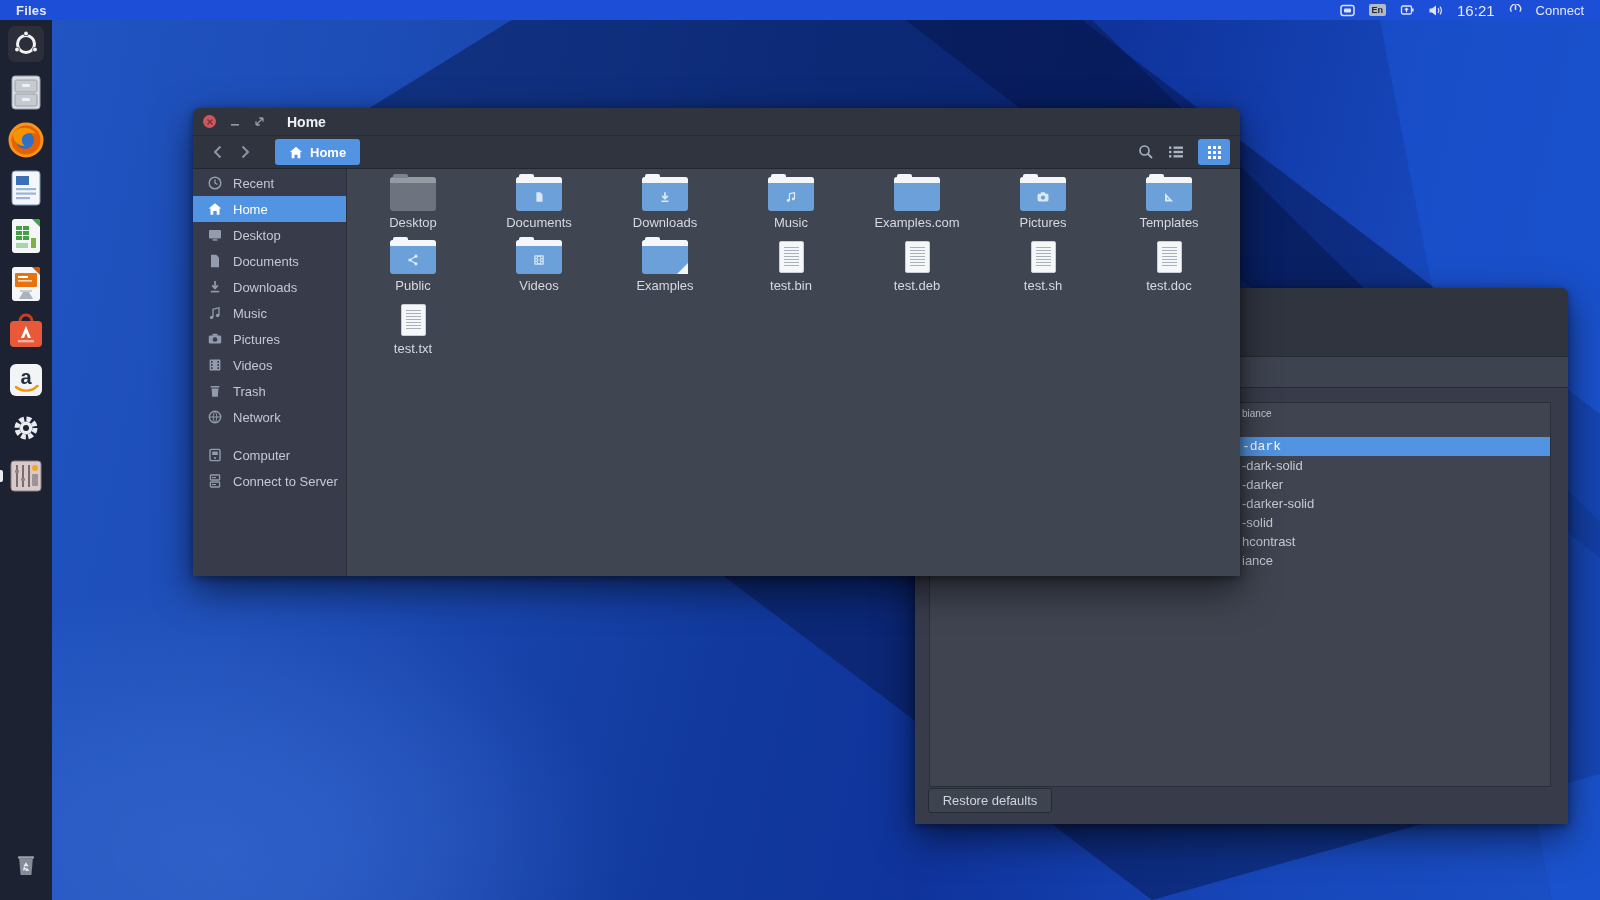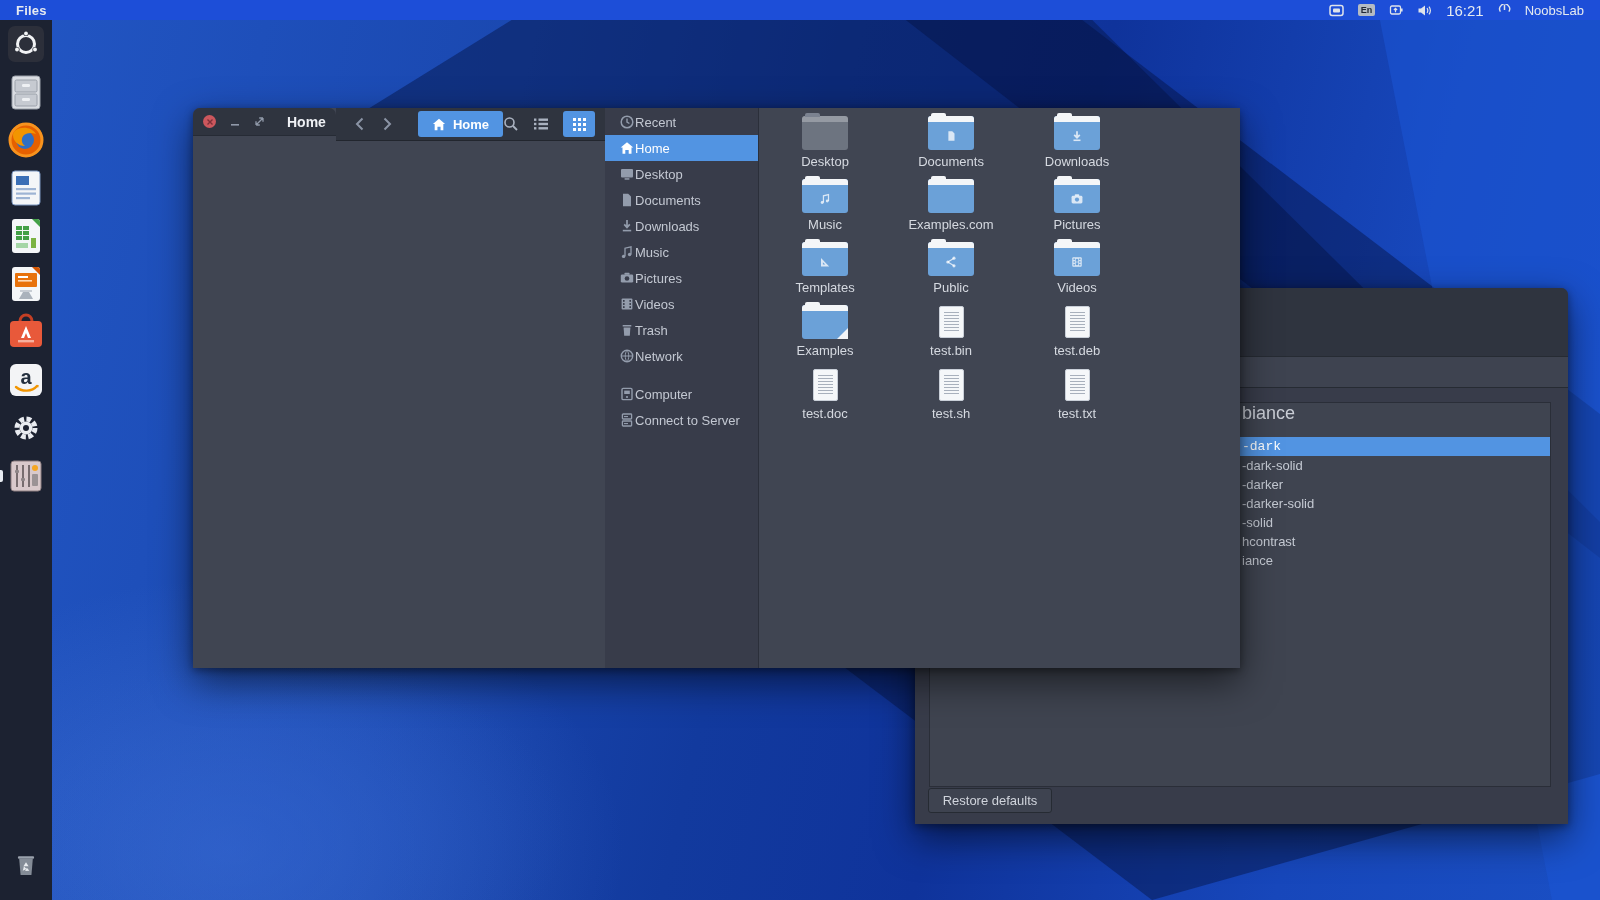--- a/index.html
+++ b/index.html
@@ -44,22 +44,22 @@
     display:flex; align-items:center; justify-content:center; cursor:pointer; }
   .dock-item .pip { position:absolute; left:-5px; top:14px; width:3px; height:12px;
     background:#e8ecf2; border-radius:0 2px 2px 0; }
   .dock-item.trash-slot { margin-top:auto; margin-bottom:16px; }
 
   
   .window { position:absolute; border-radius:7px 7px 0 0;
     box-shadow:0 14px 38px rgba(0,0,0,.55), 0 2px 8px rgba(0,0,0,.4); }
 
   
-  .files-window { left:193px; top:108px; width:1047px; height:560px; z-index:30;
-    background:#404552; display:flex; flex-direction:row; }
+  .files-window { left:193px; top:108px; width:1047px; height:468px; z-index:30;
+    background:#404552; display:flex; flex-direction:column; }
   .titlebar { height:28px; background:#2f343f; border-radius:7px 7px 0 0;
     display:flex; align-items:center; padding:0 10px; border-bottom:1px solid #262b35; }
   .win-close { width:13px; height:13px; border-radius:50%; background:#cc575d;
     display:flex; align-items:center; justify-content:center; cursor:pointer; }
   .win-close svg { display:block; }
   .win-btn { color:#9099a9; margin-left:14px; cursor:pointer; display:flex; align-items:center; }
   .win-title { color:#eff1f5; font-weight:bold; font-size:14px; margin-left:22px; }
 
   .toolbar { height:33px; background:#2f343f; display:flex; align-items:center;
     padding:0 10px; border-bottom:1px solid #22262e; }
@@ -69,21 +69,21 @@
     display:flex; align-items:center; gap:7px; cursor:pointer; }
   .toolbar-right { margin-left:auto; display:flex; align-items:center; gap:14px; }
   .tool-icon { color:#aab2c0; display:flex; cursor:pointer; }
   .view-toggle-active { width:32px; height:26px; border-radius:3px; background:#5294e2;
     color:#fff; display:flex; align-items:center; justify-content:center; cursor:pointer; }
 
   .files-body { flex:1; display:flex; min-height:0; }
   .sidebar { width:154px; background:#383c4a; border-right:1px solid #2b2f3a;
     padding-top:1px; display:flex; flex-direction:column; }
   .side-item { height:26px; display:flex; align-items:center; padding:0 0 0 14px;
-    color:#c3c8d2; font-size:13px; cursor:pointer; }
+    color:#c3c8d2; font-size:13px; gap:10px; cursor:pointer; }
   .side-item .s-icon { width:16px; height:16px; color:#939cac; display:flex; }
   .side-item.selected { background:#5294e2; color:#ffffff; }
   .side-item.selected .s-icon { color:#ffffff; }
   .side-gap { height:12px; }
 
   .content { flex:1; background:#404552; padding:2px 0 0 3px;
     display:flex; flex-wrap:wrap; align-content:flex-start; }
   .grid-item { width:126px; height:63px; display:flex; flex-direction:column;
     align-items:center; cursor:pointer; }
   .grid-item .icon-slot { height:42px; display:flex; align-items:flex-end; justify-content:center; }
@@ -109,21 +109,21 @@
   
   .tweak-window { left:915px; top:288px; width:653px; height:536px; z-index:10;
     background:#383c4a; display:flex; flex-direction:column; }
   .tweak-top { height:68px; background:#2f343f; border-radius:7px 7px 0 0; }
   .tweak-band { height:32px; background:#3e4350; border-top:1px solid #262b33;
     border-bottom:1px solid #262b33; }
   .tweak-content { flex:1; position:relative; background:#383c4a; }
   .tweak-frame { position:absolute; left:14px; top:14px; width:622px; height:385px;
     background:#3f4450; border:1px solid #2a2e38; overflow:hidden; }
   .tf-header { padding:3px 0 0 312px; color:#c9cdd5; font-size:13px; line-height:17px; }
-  .tf-current { padding:2px 0 0 312px; color:#c9cdd5; font-size:18px; line-height:17px; }
+  .tf-current { padding:2px 0 0 312px; color:#c9cdd5; font-size:10px; line-height:17px; }
   .theme-list { margin-top:15px; }
   .theme-row { height:19px; line-height:19px; font-size:13px; color:#c5cad3;
     padding-left:312px; cursor:pointer; }
   .theme-row.selected { background:#5294e2; color:#ffffff;font-family:Liberation Mono, monospace; }
   .restore-btn { position:absolute; left:13px; bottom:11px; width:124px; height:25px;
     background:#3e4350; border:1px solid #262b33; border-radius:3px; color:#d0d4dc;
     font-size:13px; display:flex; align-items:center; justify-content:center; cursor:pointer; }
 </style>
 </head>
 <body>
@@ -483,27 +483,27 @@
         <div class="grid-item">
           <div class="icon-slot">
             <div class="filedoc"></div>
           </div>
           <div class="g-label">test.deb</div>
         </div>
         <div class="grid-item">
           <div class="icon-slot">
             <div class="filedoc"></div>
           </div>
+          <div class="g-label">test.sh</div>
+        </div>
+        <div class="grid-item">
+          <div class="icon-slot">
+            <div class="filedoc"></div>
+          </div>
           <div class="g-label">test.doc</div>
-        </div>
-        <div class="grid-item">
-          <div class="icon-slot">
-            <div class="filedoc"></div>
-          </div>
-          <div class="g-label">test.sh</div>
         </div>
         <div class="grid-item">
           <div class="icon-slot">
             <div class="filedoc"></div>
           </div>
           <div class="g-label">test.txt</div>
         </div>
       </div>
   </div>
 </div>
@@ -531,21 +531,21 @@
         <path d="M10 4.2a4 4 0 010 4.6M12 2.7a6.4 6.4 0 010 7.6" stroke="#dfe3ea" stroke-width="1.2" fill="none"></path>
       </svg>
     </span>
     <span class="panel-time">16:21</span>
     <span class="tool-icon">
       <svg width="13" height="13" viewBox="0 0 13 13">
         <path d="M4.2 2.6a5 5 0 106 6" transform="rotate(135 6.5 6.5)" fill="none" stroke="#dfe3ea" stroke-width="1.4"></path>
         <path d="M6.5 1v5" stroke="#dfe3ea" stroke-width="1.5"></path>
       </svg>
     </span>
-    <span class="panel-user">NoobsLab</span>
+    <span class="panel-user">Connect</span>
   </div>
 </div>
 
 <div class="dock" id="dock">
     <div class="dock-item" title="Ubuntu Dash">
       <svg width="40" height="40" viewBox="0 0 40 40">
         <rect x="2" y="2" width="36" height="36" rx="7" fill="#2c2f3a"></rect>
         <circle cx="20" cy="20" r="8.5" fill="none" stroke="#f2f3f5" stroke-width="3"></circle>
         <g fill="#2c2f3a">
           <circle cx="20" cy="9.5" r="2.6"></circle>

